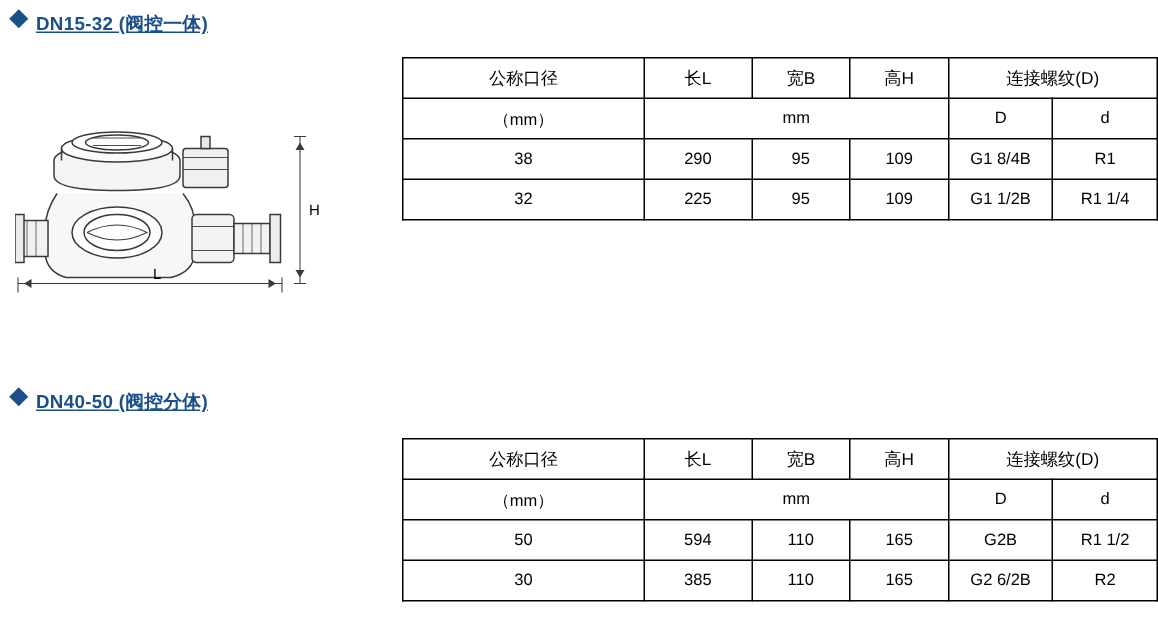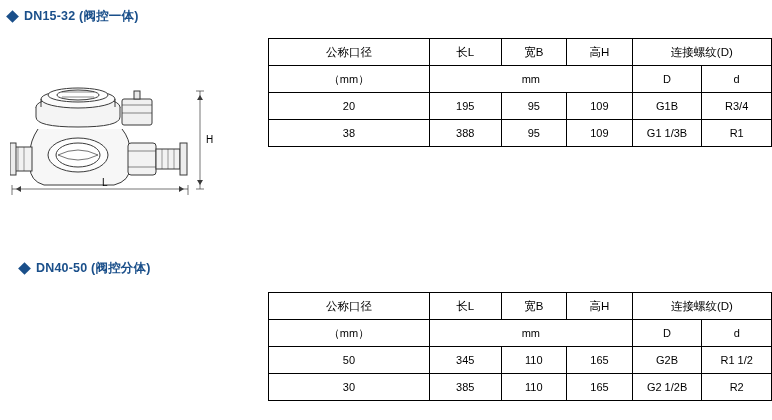--- a/index.html
+++ b/index.html
@@ -7,24 +7,25 @@
     width:772px;height:420px;
     background:#ffffff;
     font-family:"Liberation Sans","DejaVu Sans",sans-serif;
     color:#000;
     position:relative;
     overflow:hidden;
   }
   .section{position:absolute;}
   
   .heading{
-    display:flex;align-items:center;gap:7px;
+    display:flex;align-items:flex-start;gap:7px;
     font-size:12.5px;font-weight:bold;color:#1a4f8a;
     letter-spacing:0.2px;
     white-space:nowrap;
+    text-decoration:underline;
   }
   .diamond{
     width:9px;height:9px;background:#1a4f8a;
     transform:rotate(45deg);
     display:inline-block;flex:0 0 auto;
   }
   
   table{
     border-collapse:collapse;
     table-layout:fixed;
@@ -125,40 +126,40 @@
         <td class="hdr">高H</td>
         <td class="hdr" colspan="2">连接螺纹(D)</td>
       </tr>
       <tr>
         <td>（mm）</td>
         <td colspan="3">mm</td>
         <td>D</td>
         <td>d</td>
       </tr>
       <tr>
-        <td>20</td>
-        <td>195</td>
+        <td>38</td>
+        <td>290</td>
         <td>95</td>
         <td>109</td>
-        <td>G1B</td>
-        <td>R3/4</td>
-      </tr>
-      <tr>
-        <td>38</td>
-        <td>388</td>
+        <td>G1 8/4B</td>
+        <td>R1</td>
+      </tr>
+      <tr>
+        <td>32</td>
+        <td>225</td>
         <td>95</td>
         <td>109</td>
-        <td>G1 1/3B</td>
-        <td>R1</td>
+        <td>G1 1/2B</td>
+        <td>R1 1/4</td>
       </tr>
     </tbody>
   </table>
 </div>
 
-<div class="section" style="left:20px;top:260px;">
+<div class="section" style="left:8px;top:260px;">
   <div class="heading">
     <span class="diamond"></span>
     <span>DN40-50 (阀控分体)</span>
   </div>
 </div>
 
 <div class="section" style="left:268px;top:292px;">
   <table>
     <colgroup>
         <col class="c1">
@@ -177,29 +178,29 @@
         <td class="hdr" colspan="2">连接螺纹(D)</td>
       </tr>
       <tr>
         <td>（mm）</td>
         <td colspan="3">mm</td>
         <td>D</td>
         <td>d</td>
       </tr>
       <tr>
         <td>50</td>
-        <td>345</td>
+        <td>594</td>
         <td>110</td>
         <td>165</td>
         <td>G2B</td>
         <td>R1 1/2</td>
       </tr>
       <tr>
         <td>30</td>
         <td>385</td>
         <td>110</td>
         <td>165</td>
-        <td>G2 1/2B</td>
+        <td>G2 6/2B</td>
         <td>R2</td>
       </tr>
     </tbody>
   </table>
 </div>
 
 </body></html>

